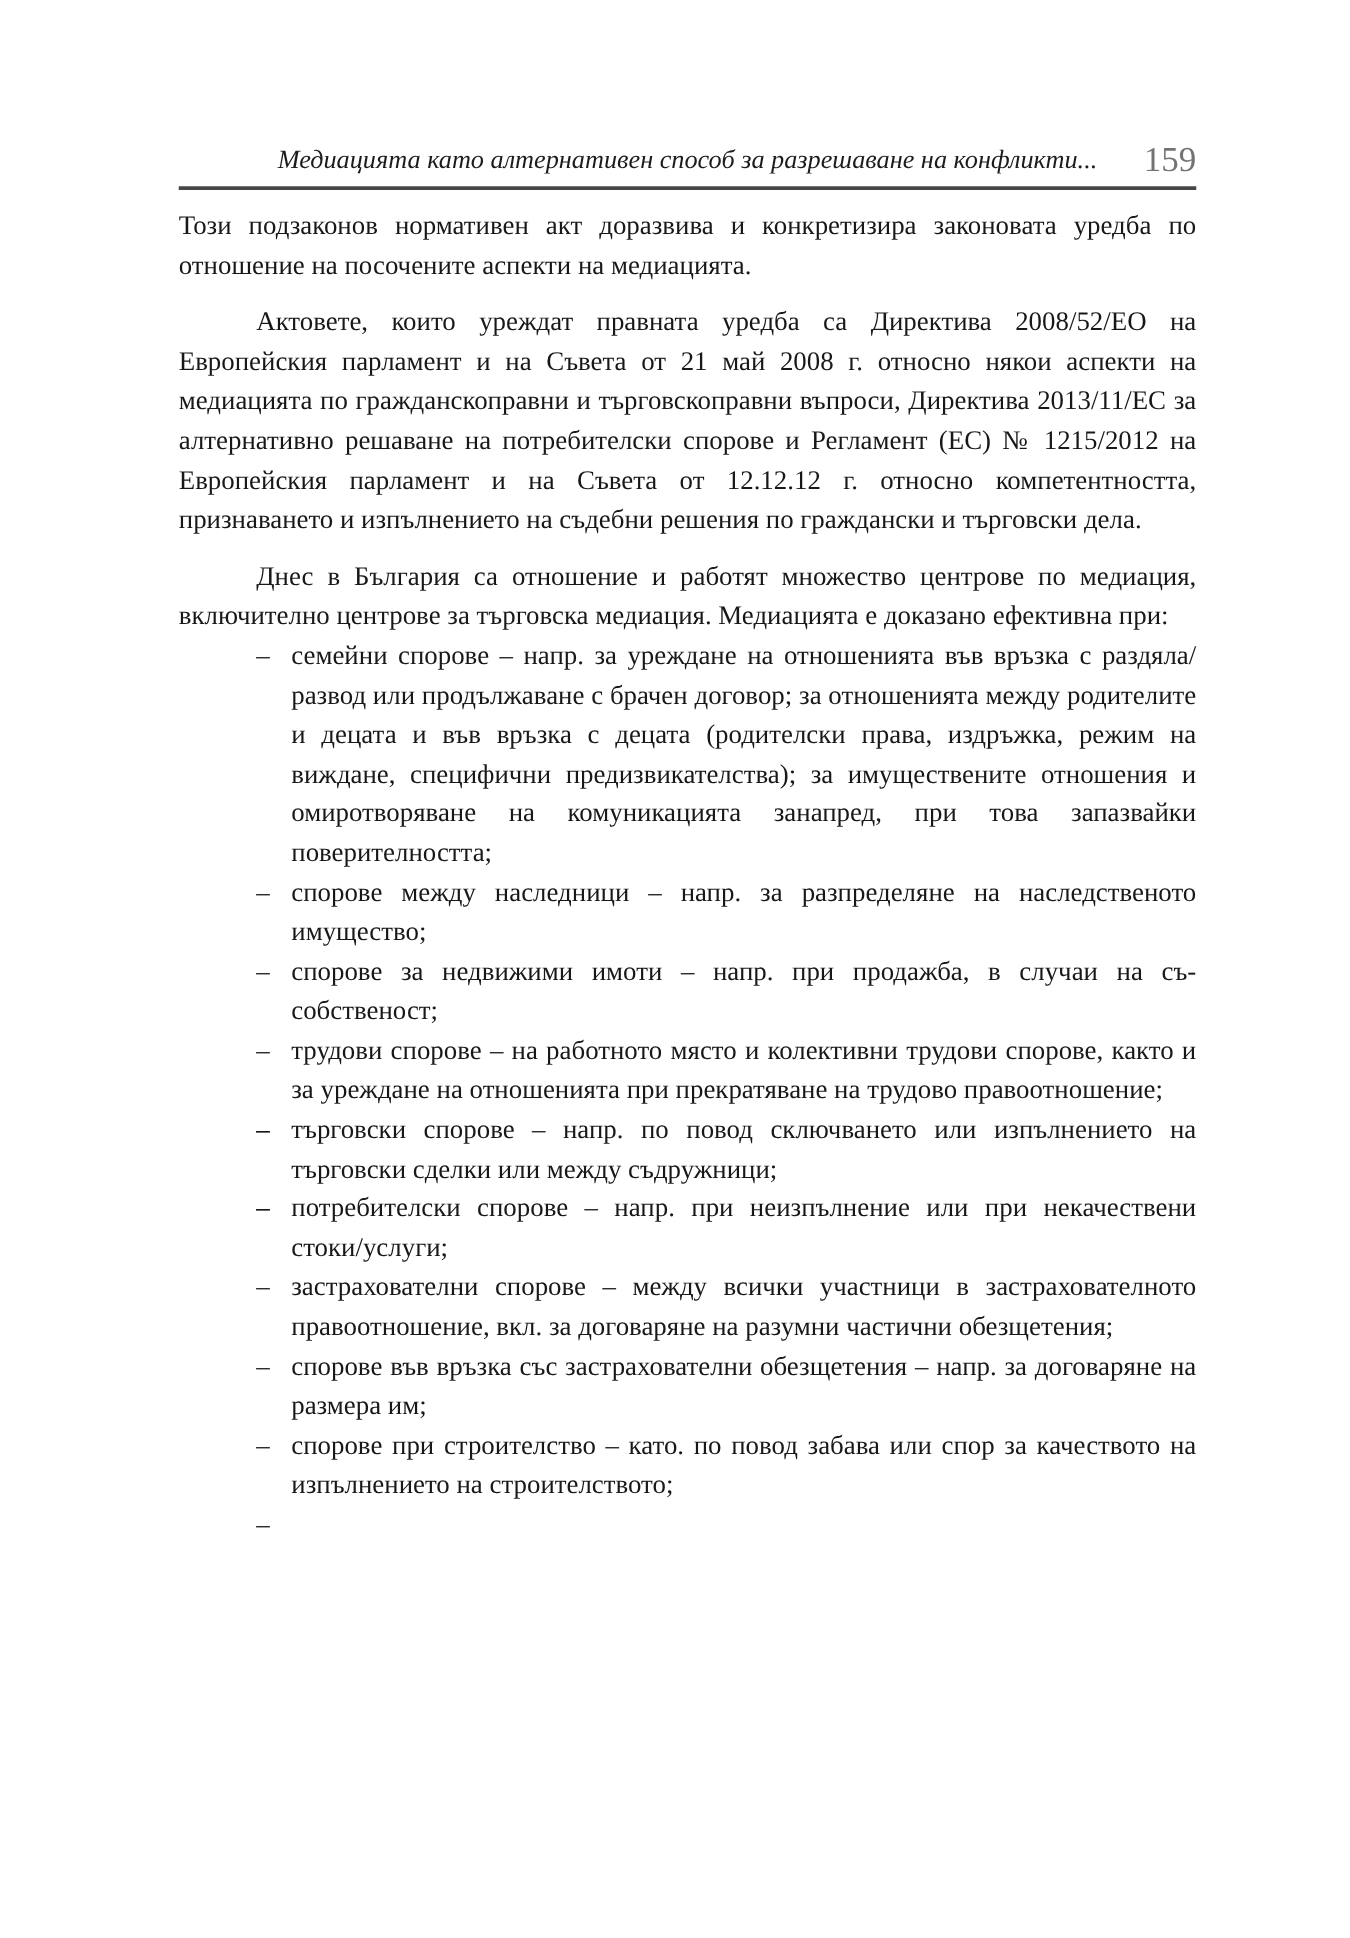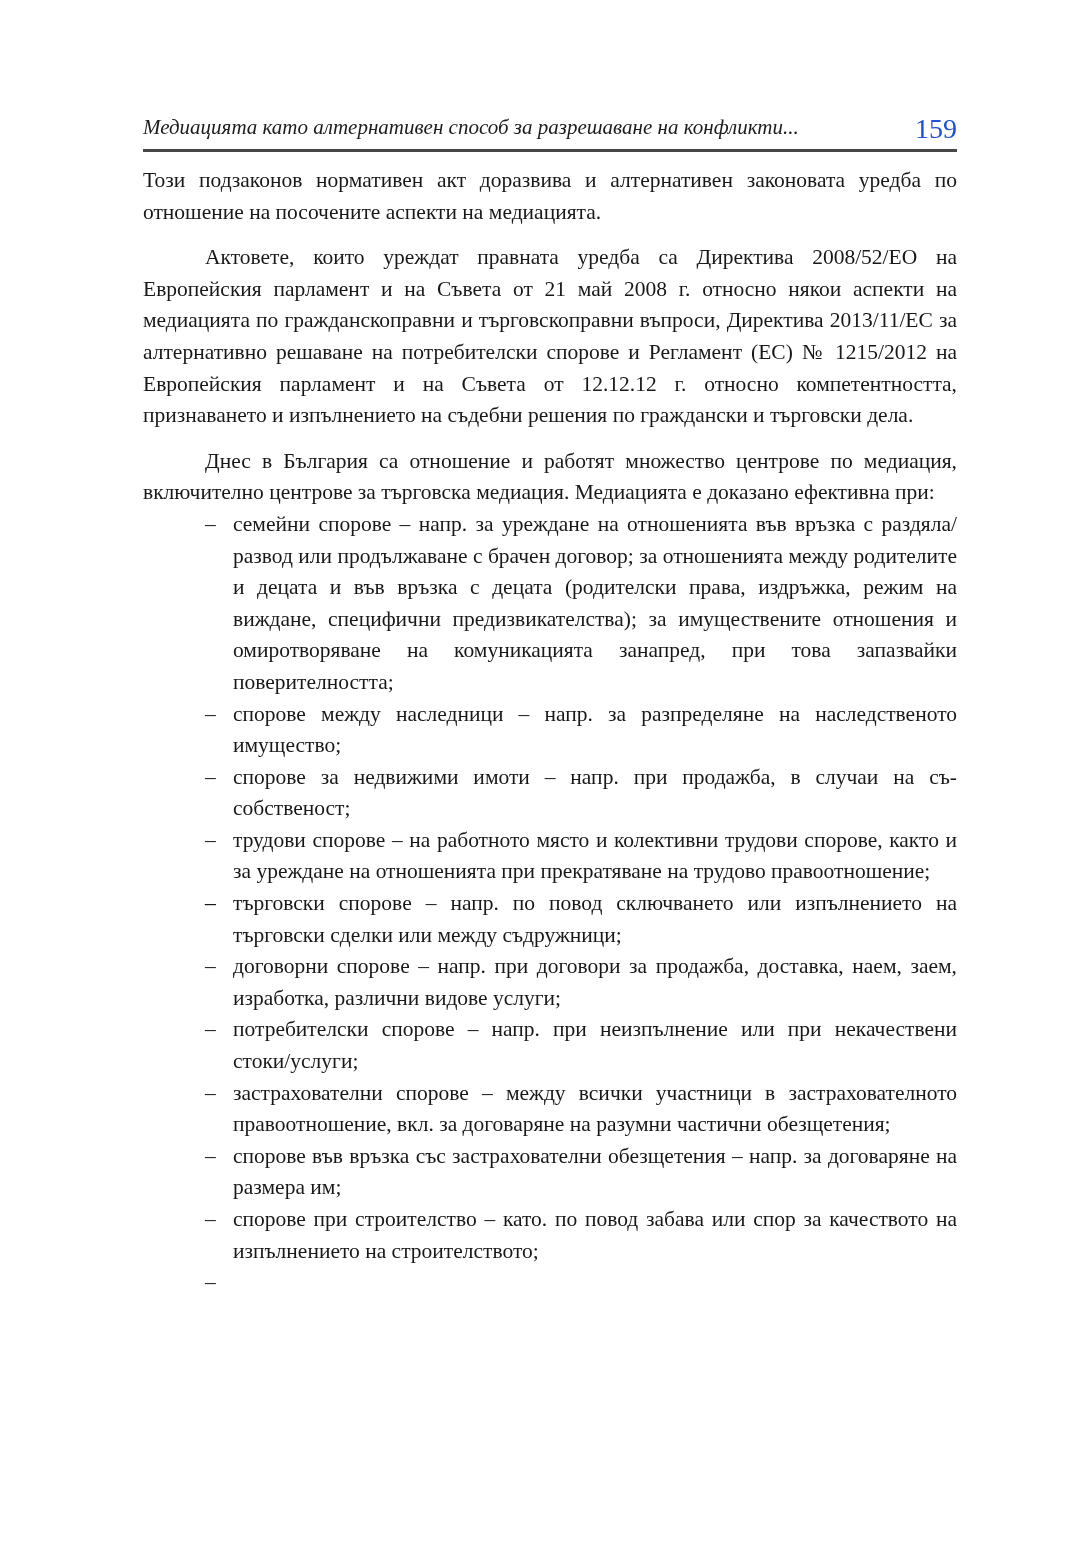--- a/index.html
+++ b/index.html
@@ -24,33 +24,34 @@
   }
   .page-header {
     position: relative;
     height: 36px;
   }
   .running-title {
     position: absolute;
     left: 0;
     right: 0;
     bottom: 2px;
+    text-align: center;
     font-style: italic;
     font-size: 21px;
     line-height: 26px;
     color: #1c1c1c;
     white-space: nowrap;
   }
   .page-number {
     position: absolute;
     right: 0;
     bottom: -2px;
     font-size: 28px;
     line-height: 30px;
-    color: #1d4ed8;
+    color: #737373;
     background: #ffffff;
     padding-left: 14px;
     text-align: center;
   }
   .header-rule {
     height: 3px;
     background: #474747;
     margin-top: 7px;
   }
   .body-text {
@@ -87,21 +88,21 @@
 
     <div class="page-header">
       <div class="running-title">Медиацията като алтернативен способ за разрешаване на конфликти...</div>
       <div class="page-number">159</div>
     </div>
 
     <div class="header-rule"></div>
 
     <div class="body-text">
 
-      <p class="para">Този подзаконов нормативен акт доразвива и алтернативен законовата уред­ба по отношение на посочените аспекти на медиацията.</p>
+      <p class="para">Този подзаконов нормативен акт доразвива и конкретизира законовата уред­ба по отношение на посочените аспекти на медиацията.</p>
 
       <p class="para indent">Актовете, които уреждат правната уредба са Директива 2008/52/ЕО на Европейския парламент и на Съвета от 21 май 2008 г. относно някои аспекти на медиацията по гражданскоправни и търговскоправни въпроси, Директи­ва 2013/11/ЕС за алтернативно решаване на потребителски спорове и Регла­мент (ЕС) № 1215/2012 на Европейския парламент и на Съвета от 12.12.12 г. относно компетентността, признаването и изпълнението на съдебни реше­ния по граждански и търговски дела.</p>
 
       <p class="para indent">Днес в България са отношение и работят множество центрове по меди­ация, включително центрове за търговска медиация. Медиацията е доказано ефективна при:</p>
 
       <div class="dash-list">
 
         <div class="list-item">
           <span class="dash-marker">–</span>
           <span>семейни спорове – напр. за уреждане на отношенията във връзка с раздяла/развод или продължаване с брачен договор; за отношенията между родителите и децата и във връзка с децата (родителски пра­ва, издръжка, режим на виждане, специфични предизвикателства); за имуществените отношения и омиротворяване на комуникацията занапред, при това запазвайки поверителността;</span>
@@ -126,21 +127,20 @@
           <span class="dash-marker">–</span>
         </div>
 
         <div class="list-item">
           <span class="dash-marker">–</span>
           <span>търговски спорове – напр. по повод сключването или изпълнението на търговски сделки или между съдружници;</span>
         </div>
 
         <div class="list-item">
           <span class="dash-marker">–</span>
-          <span>договорни спорове – напр. при договори за продажба, доставка, наем, заем, изработка, различни видове услуги;</span>
         </div>
 
         <div class="list-item">
           <span class="dash-marker">–</span>
           <span>потребителски спорове – напр. при неизпълнение или при некачест­вени стоки/услуги;</span>
         </div>
 
         <div class="list-item">
           <span class="dash-marker">–</span>
           <span>застрахователни спорове – между всички участници в застрахова­телното правоотношение, вкл. за договаряне на разумни частични обезщетения;</span>

